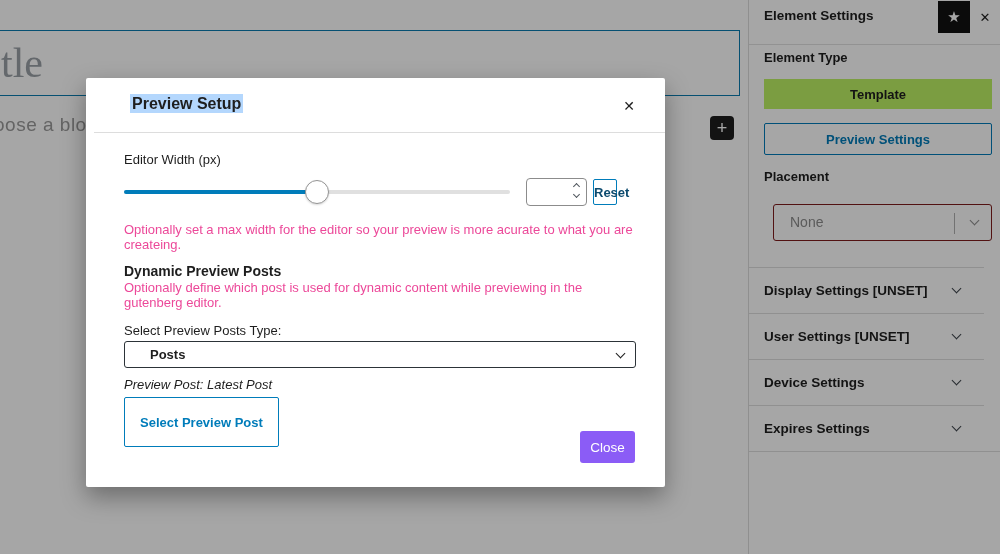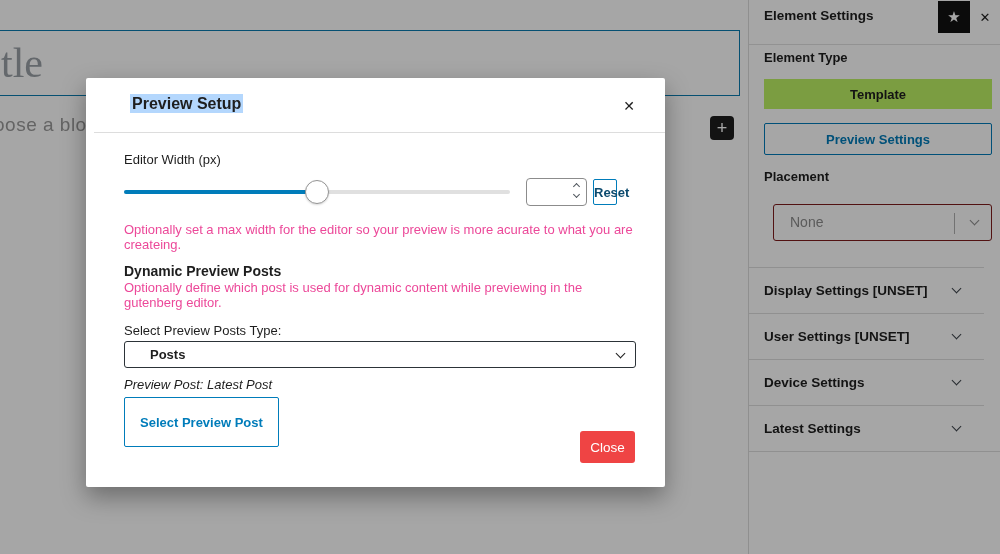--- a/index.html
+++ b/index.html
@@ -59,21 +59,21 @@
   .stepper .chev { border-color:#50575e; }
   .stepper .up { transform:rotate(-135deg); }
 
   .reset-btn { position:absolute; left:507px; top:101px; width:24px; height:26px; background:#fff; border:1px solid #007cba; border-radius:2px; color:#0c4a6e; font-size:13px; font-weight:600; cursor:pointer; }
 
   .posts-select { position:absolute; left:38px; top:263px; right:29px; height:27px; border:1px solid #2c3338; border-radius:3px; background:#fff; cursor:pointer; }
   .posts-value { position:absolute; left:10px; top:5px; font-size:13px; font-weight:600; color:#1e1e1e;margin-left:15px; }
   .posts-chev { position:absolute; right:11px; top:8px; border-color:#1e1e1e; }
 
   .spp-btn { position:absolute; left:38px; top:319px; height:50px; padding:0 15px; background:#fff; border:1px solid #007cba; border-radius:2px; color:#007cba; font-size:13px; font-weight:600; cursor:pointer; }
-  .close-btn { position:absolute; right:30px; top:353px; width:55px; height:32px; background:#ef4444; border:none; border-radius:3px; color:#fff; font-size:13.5px; cursor:pointer; }
+  .close-btn { position:absolute; right:30px; top:353px; width:55px; height:32px; background:#8b5cf6; border:none; border-radius:3px; color:#fff; font-size:13.5px; cursor:pointer; }
 </style>
 </head>
 <body>
 
 <div class="editor">
   <div class="title-box">
     <span class="title-text">tle</span>
   </div>
   <span class="block-placeholder">oose a blo</span>
   <button class="plus-btn"><span>+</span></button>
@@ -103,21 +103,21 @@
   </div>
   <div class="acc-row" style="top:313px;">
     <span class="acc-label">User Settings [UNSET]</span>
     <span class="chev acc-chev"></span>
   </div>
   <div class="acc-row" style="top:359px;">
     <span class="acc-label">Device Settings</span>
     <span class="chev acc-chev"></span>
   </div>
   <div class="acc-row" style="top:405px;">
-    <span class="acc-label">Latest Settings</span>
+    <span class="acc-label">Expires Settings</span>
     <span class="chev acc-chev"></span>
   </div>
   <div class="acc-last-border"></div>
 </aside>
 
 <div class="overlay"></div>
 
 <div class="modal">
   <div class="m-header">
     <span class="m-title"><span class="sel">Preview Setup</span></span>

